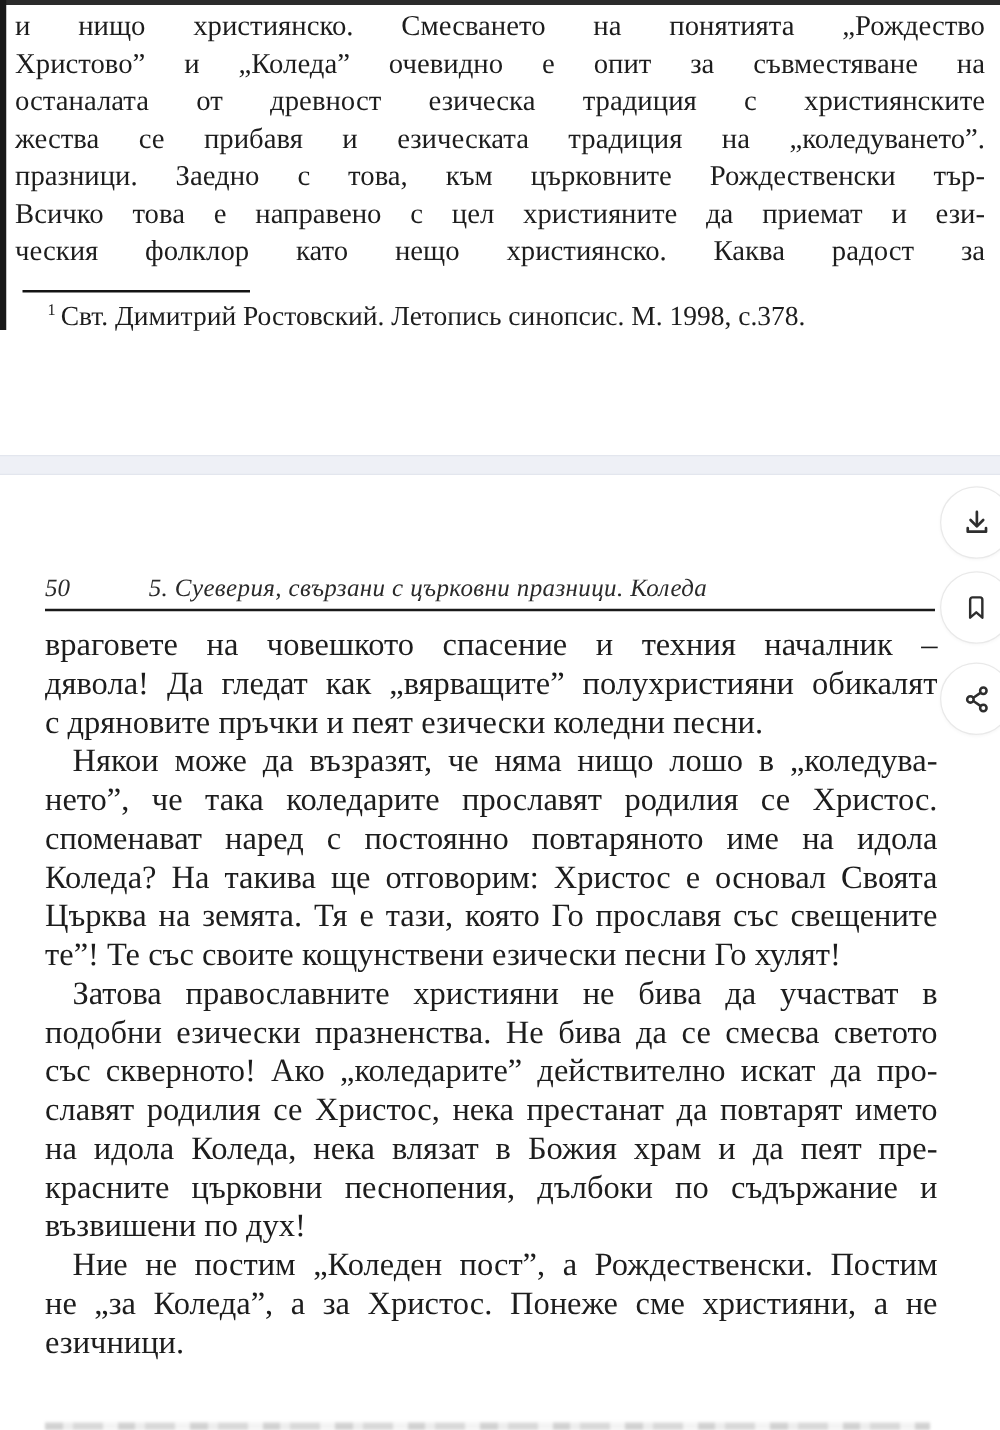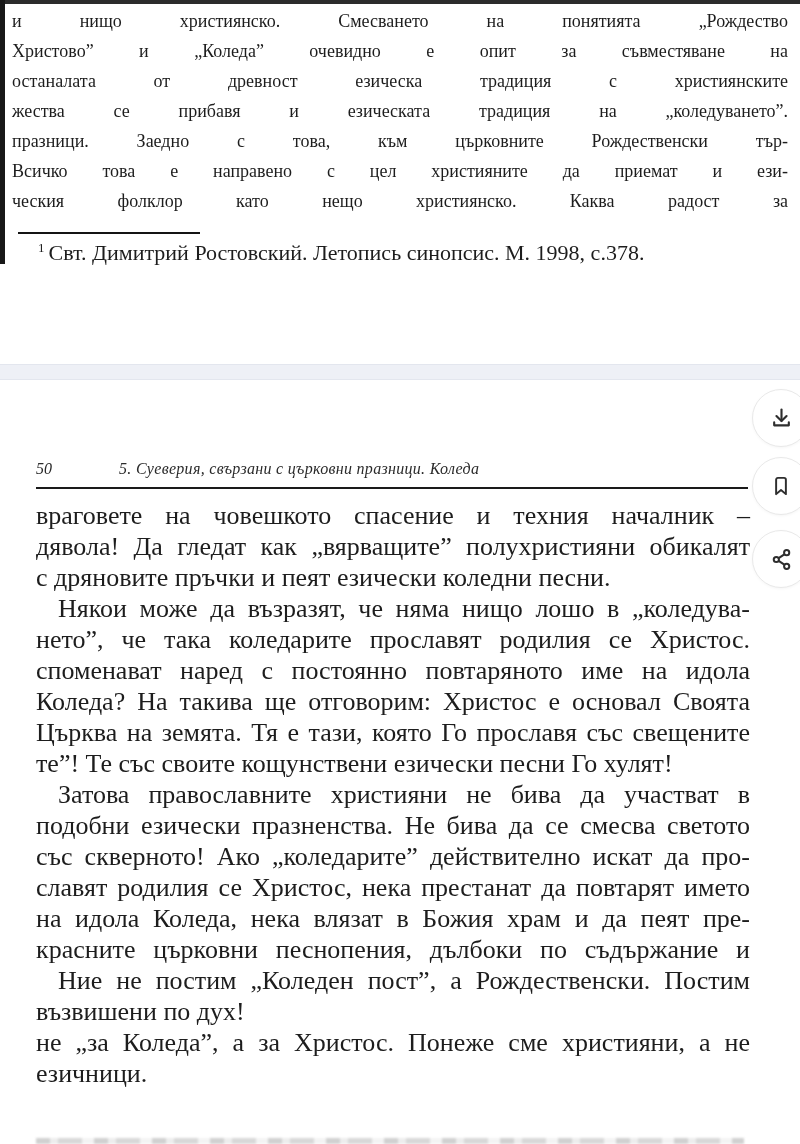--- a/index.html
+++ b/index.html
@@ -3,34 +3,34 @@
 <meta charset="utf-8">
 <style>
   html,body{margin:0;padding:0;background:#fff;}
   .screen{position:relative;width:800px;height:1144px;overflow:hidden;background:#fff;
           font-family:"Liberation Serif","DejaVu Serif",serif;color:#1d1d1d;}
 
   
   .page-top{position:absolute;left:0;top:0;width:800px;height:364px;background:#fff;}
   .scan-edge-top{position:absolute;left:0;top:0;width:800px;height:4px;background:#2b2b2b;}
   .scan-edge-left{position:absolute;left:0;top:0;width:5px;height:264px;background:#181818;}
-  .top-text{position:absolute;left:12px;top:6px;width:776px;line-height:30px;font-size:18px;}
+  .top-text{position:absolute;left:12px;top:6px;width:776px;line-height:30px;font-size:23px;}
   .tline{height:30px;text-align:justify;text-align-last:justify;white-space:nowrap1;}
   .footnote-rule{position:absolute;left:18px;top:232px;width:182px;height:2px;background:#141414;}
   .footnote{position:absolute;left:38px;top:240px;width:740px;font-size:22px;line-height:26px;}
   .footnote sup{font-size:13px;line-height:0;margin-right:4px;}
 
   
   .page-separator{position:absolute;left:0;top:364px;width:800px;height:14px;background:#eef0f6;
                   border-top:1px solid #e3e6ee;border-bottom:1px solid #e3e6ee;}
 
   
   .page-bottom{position:absolute;left:0;top:380px;width:800px;height:764px;background:#fff;}
   .page-header{position:absolute;left:0;top:80px;width:688px;height:26px;
-               font-style:italic;font-size:16px;color:#2a2a2a;}
+               font-style:italic;font-size:20px;color:#2a2a2a;}
   .pageno{position:absolute;left:36px;top:0;}
   .chapter{position:absolute;left:119px;top:0;letter-spacing:.3px;}
   .header-rule{position:absolute;left:36px;top:107px;width:712px;height:2px;background:#1a1a1a;}
   .bottom-text{position:absolute;left:36px;top:120px;width:714px;line-height:31px;font-size:26px;}
   .bline{height:31px;text-align:justify;text-align-last:justify;}
   .bline.plast{text-align-last:left;}
   .bline.indent{text-indent:22px;}
   .partial-line{position:absolute;left:36px;top:758px;width:708px;height:6px;opacity:.45;
       background:repeating-linear-gradient(90deg,#9b9b9b 0 14px,#d8d8d8 14px 22px,#ababab 22px 46px,#e6e6e6 46px 58px);
       filter:blur(1.2px);}
@@ -83,22 +83,22 @@
         <div class="bline">споменават наред с постоянно повтаряното име на идола</div>
         <div class="bline">Коледа? На такива ще отговорим: Христос е основал Своята</div>
         <div class="bline">Църква на земята. Тя е тази, която Го прославя със свещените</div>
         <div class="bline plast">те”! Те със своите кощунствени езически песни Го хулят!</div>
         <div class="bline indent">Затова православните християни не бива да участват в</div>
         <div class="bline">подобни езически празненства. Не бива да се смесва светото</div>
         <div class="bline">със скверното! Ако „коледарите” действително искат да про-</div>
         <div class="bline">славят родилия се Христос, нека престанат да повтарят името</div>
         <div class="bline">на идола Коледа, нека влязат в Божия храм и да пеят пре-</div>
         <div class="bline">красните църковни песнопения, дълбоки по съдържание и</div>
+        <div class="bline plast">възвишени по дух!</div>
         <div class="bline indent">Ние не постим „Коледен пост”, а Рождественски. Постим</div>
-        <div class="bline plast">възвишени по дух!</div>
         <div class="bline">не „за Коледа”, а за Христос. Понеже сме християни, а не</div>
         <div class="bline plast">езичници.</div>
       </div>
     <div class="partial-line"></div>
   </section>
 
   <div class="fab-stack">
     <button class="fab" title="">
       <svg width="27" height="27" viewBox="0 0 24 24" fill="none" stroke="#2e2e2e" stroke-width="1.9" stroke-linecap="round" stroke-linejoin="round">
         <path d="M12 4v10"></path>

